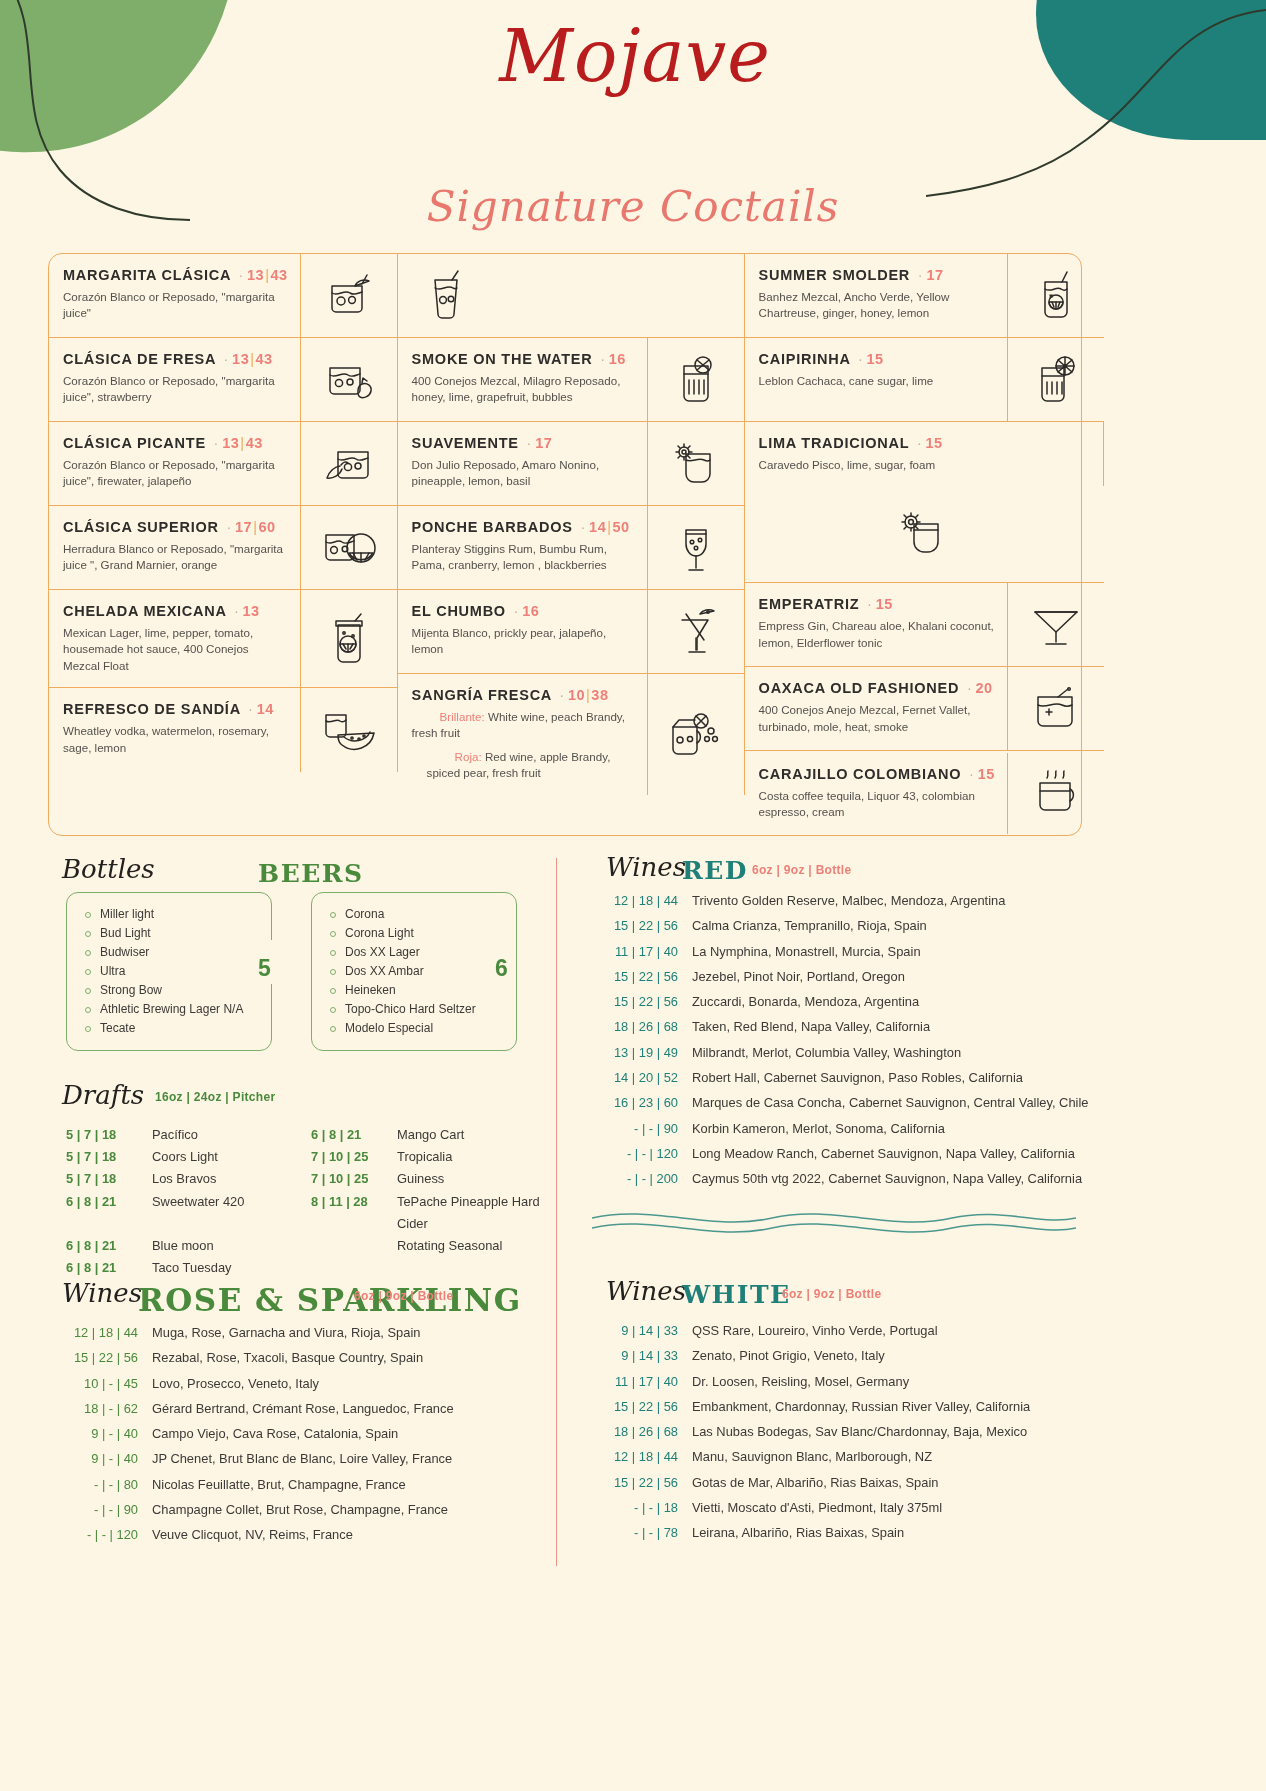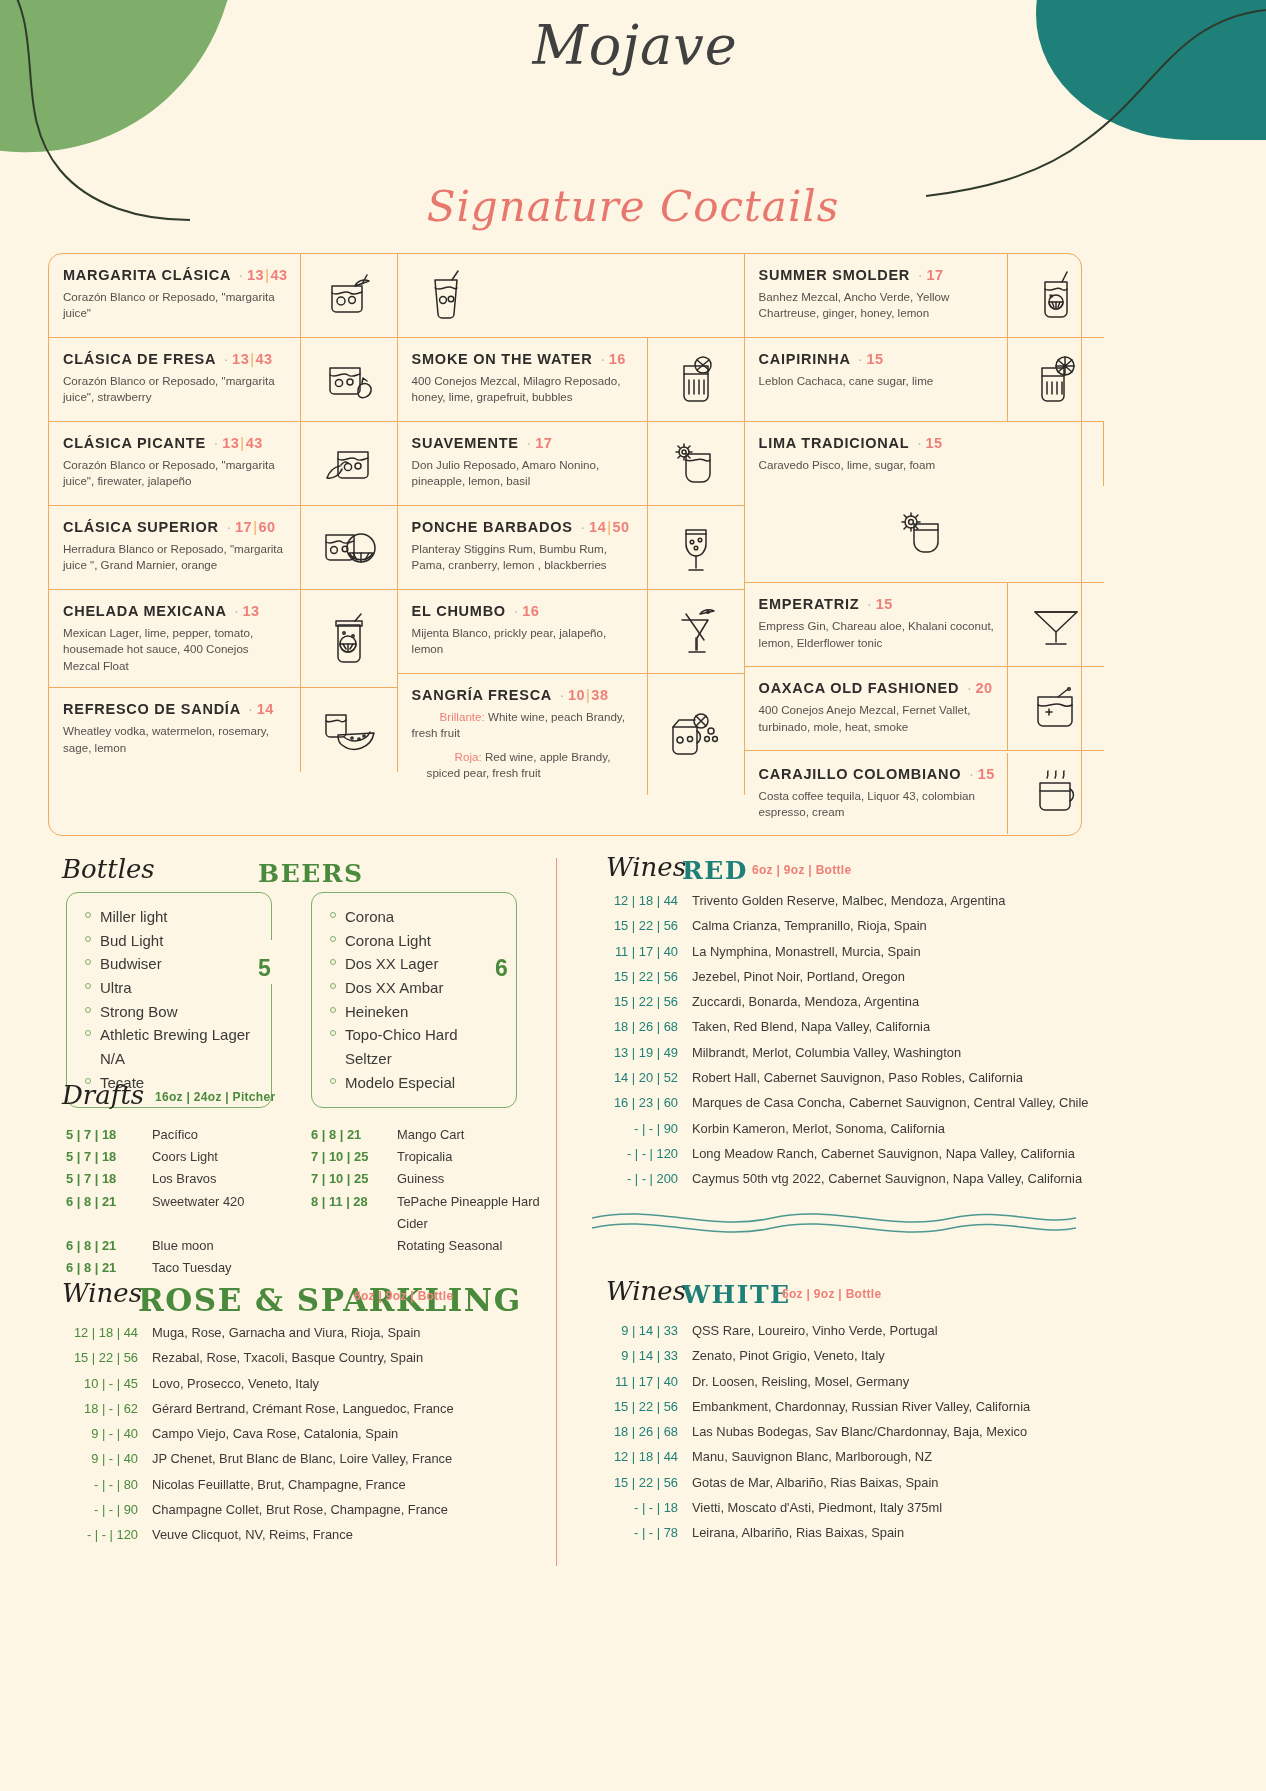--- a/index.html
+++ b/index.html
@@ -25,21 +25,21 @@
     border-radius:55% 0 0 62% / 62% 0 0 58%;
   }
   .swirl-tl{position:absolute;left:-10px;top:-30px;}
   .swirl-tr{position:absolute;right:0;top:0;}
 
   
   .brand{
     position:absolute;left:4px;right:0;top:14px;text-align:center;
     font-family:"DejaVu Serif", serif;
     font-style:italic;font-weight:400;
-    font-size:54px;letter-spacing:1px;color:#404040;
+    font-size:72px;letter-spacing:1px;color:#b91c1c;
     z-index:5;
   }
   .section-script{
     position:absolute;left:0;right:0;top:182px;text-align:center;
     font-family:"DejaVu Serif", serif;font-style:italic;
     font-size:42px;color:#e8776d;letter-spacing:1px;
     z-index:5;
   }
 
   
@@ -114,21 +114,21 @@
     font-size:25px;color:#4a8a3c;
   }
   .beer-box{
     position:absolute;box-sizing:border-box;
     border:1.5px solid #7fae6a;border-radius:12px;
     padding:12px 14px 12px 16px;
   }
   .beer-box.left{left:66px;top:52px;width:206px;}
   .beer-box.right{left:311px;top:52px;width:206px;}
   .beer-li{
-    font-size:15px;color:#3c3a37;line-height:1.58;
+    font-size:12px;color:#3c3a37;line-height:1.58;
     list-style:none;position:relative;padding-left:17px;
   }
   .beer-li:before{
     content:"";position:absolute;left:2px;top:7px;
     width:4px;height:4px;border:1px solid #7fae6a;border-radius:50%;
   }
   .beer-box ul{margin:0;padding:0;}
   .beer-price{
     position:absolute;font-family:"Liberation Sans",sans-serif;
     font-weight:700;font-size:23px;color:#4a8a3c;

